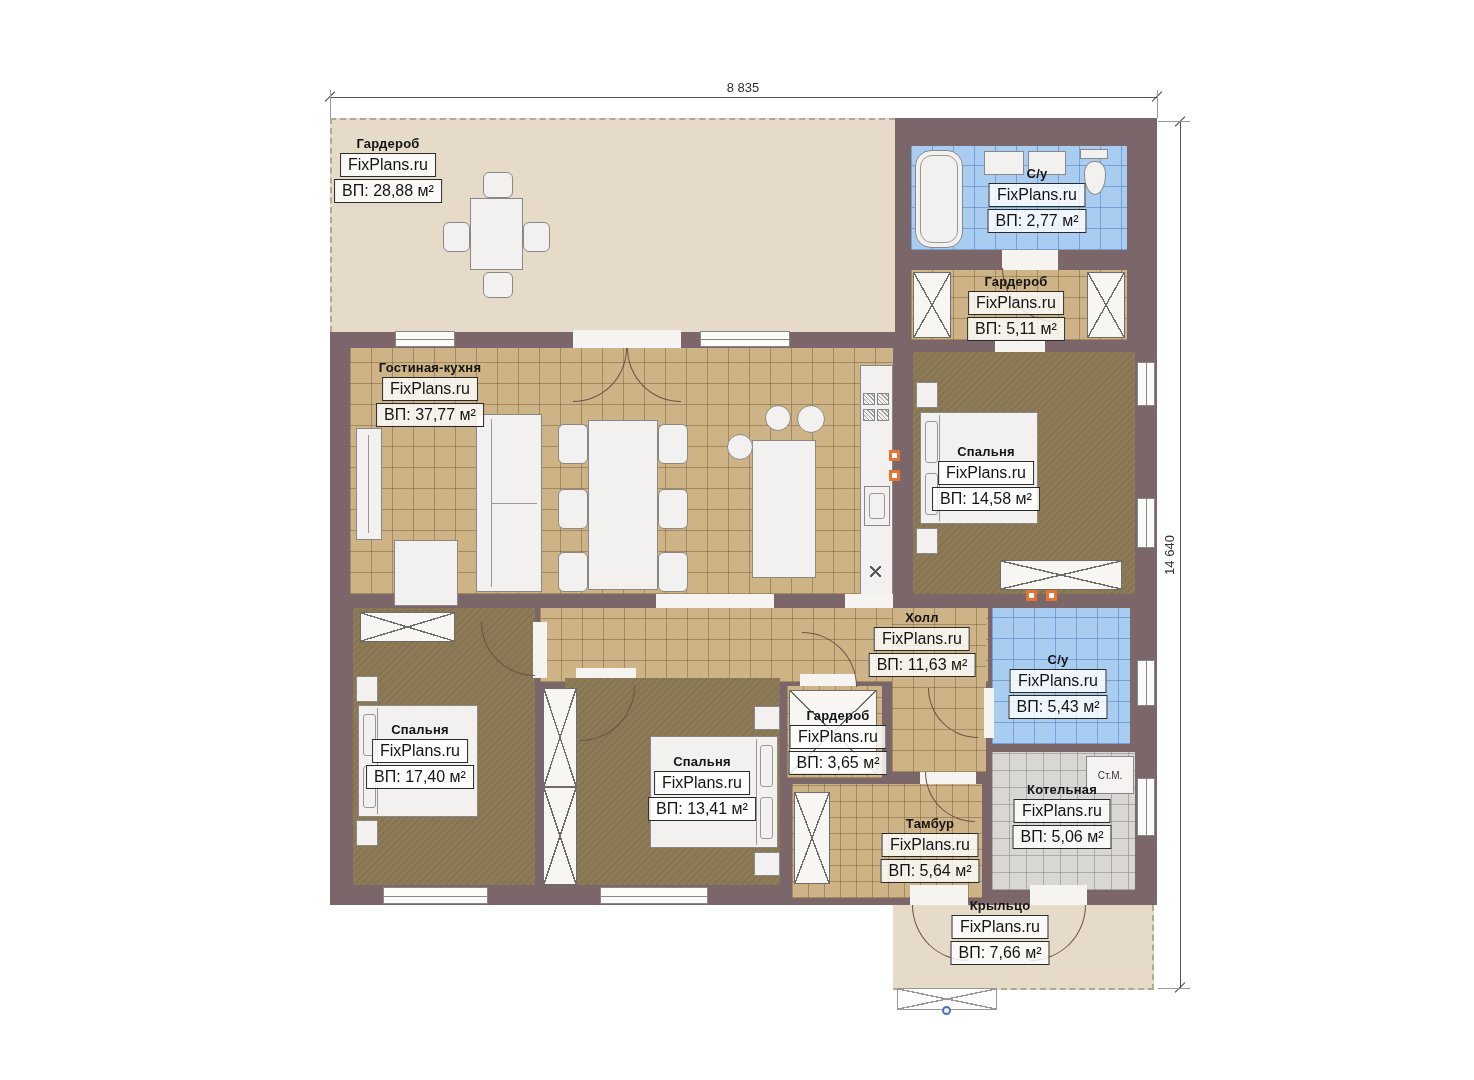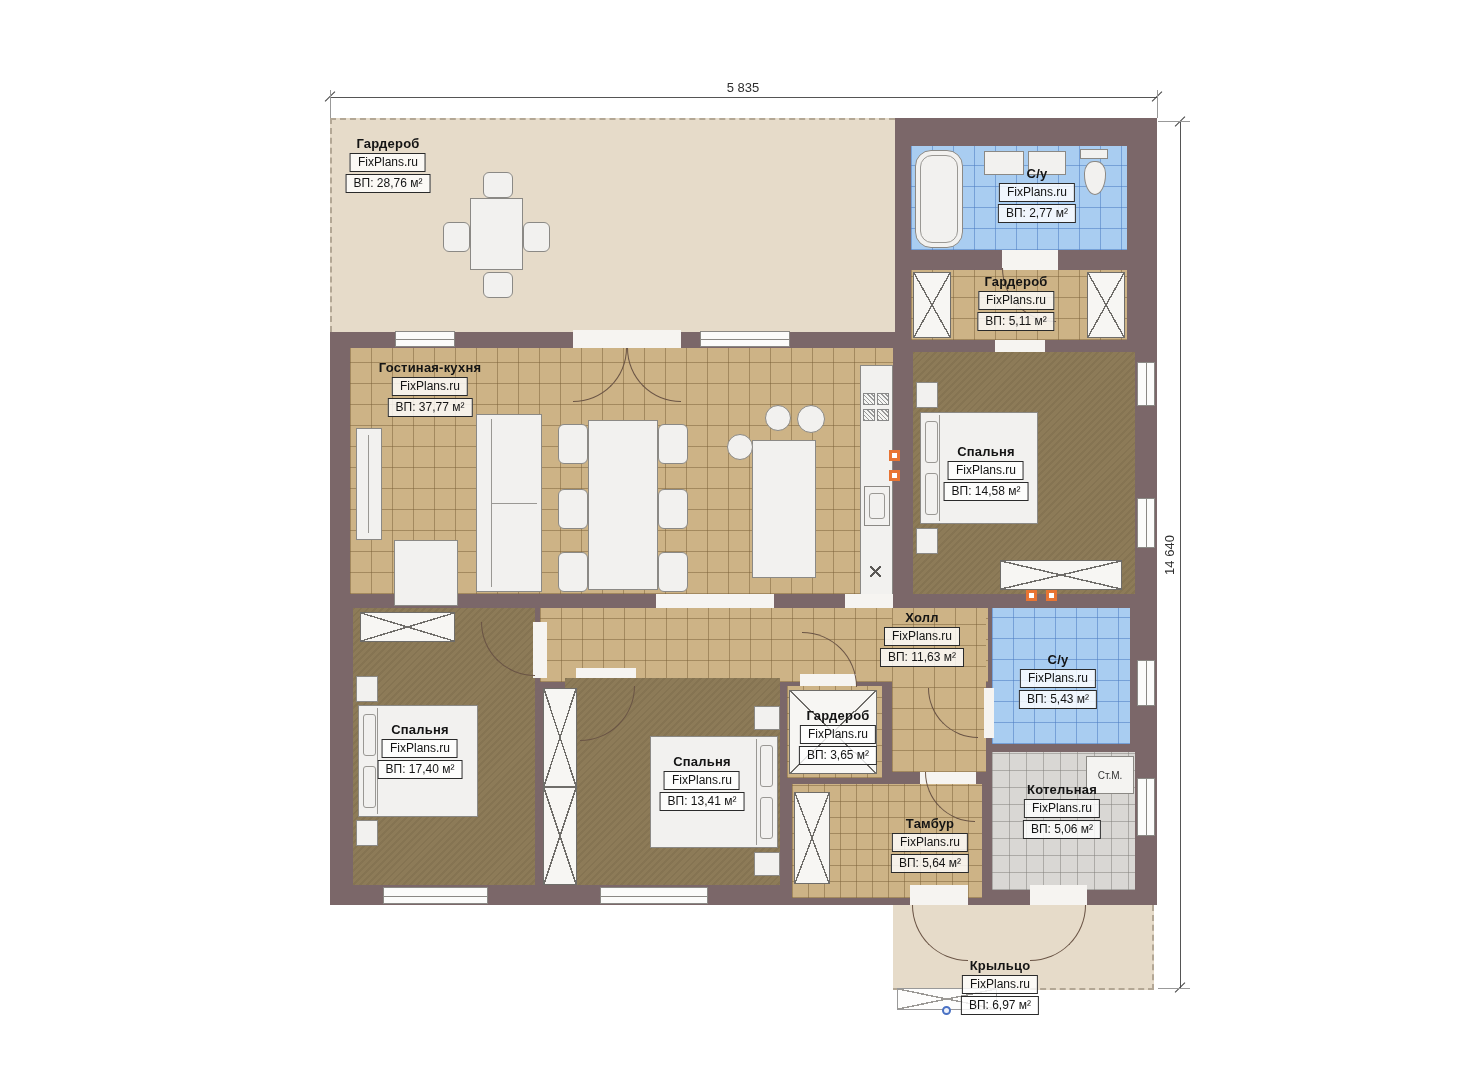--- a/index.html
+++ b/index.html
@@ -50,21 +50,21 @@
   .arc-bl{border-bottom-width:1.4px;border-left-width:1.4px;border-bottom-left-radius:100%;}
   
   .bathtub{border-radius:16px;}
   .bathtub::after{content:"";position:absolute;left:4px;top:4px;right:4px;bottom:4px;border:1px solid #9a9894;border-radius:12px;}
   .ksink::after{content:"";position:absolute;left:4px;top:6px;right:4px;bottom:6px;border:1px solid #9a9894;border-radius:3px;}
   .bowl{border-radius:45% 45% 50% 50% / 35% 35% 60% 60%;}
   .burner{position:absolute;width:12px;height:12px;background:#f5f5f3;border:1px solid #888;box-sizing:border-box;z-index:4;background-image:repeating-linear-gradient(45deg,#999 0 1px,transparent 1px 3px);}
   
   .rlabel{position:absolute;transform:translateX(-50%);display:flex;flex-direction:column;align-items:center;gap:2px;z-index:6;white-space:nowrap;}
   .rname{font-size:13px;font-weight:bold;color:#141414;letter-spacing:.2px;}
-  .rbox{font-size:12px;color:#141414;background:rgba(255,255,255,.82);border:1px solid #2a2a2a;padding:1px 7px;line-height:1.25;}
+  .rbox{font-size:16px;color:#141414;background:rgba(255,255,255,.82);border:1px solid #2a2a2a;padding:1px 7px;line-height:1.25;}
   .stm{position:absolute;background:#f4f3f1;border:1px solid #8a8884;z-index:4;display:flex;align-items:center;justify-content:center;font-size:10px;color:#333;box-sizing:border-box;}
   
   .omark{position:absolute;width:11px;height:11px;background:#fff;border:3px solid #e87433;box-sizing:border-box;z-index:6;}
   
   .dim-h{position:absolute;border-top:1px solid #555;height:0;z-index:6;}
   .dim-v{position:absolute;border-left:1px solid #555;width:0;z-index:6;}
   .ext{position:absolute;background:#999;z-index:6;}
   .tick{position:absolute;width:14px;border-top:1.6px solid #444;transform:rotate(-45deg);z-index:6;}
   .dimlabel{position:absolute;font-size:13px;color:#2e2e2e;z-index:6;white-space:nowrap;}
   .bluedot{position:absolute;width:9px;height:9px;border:2px solid #4a72c4;border-radius:50%;background:#eef2fb;box-sizing:border-box;z-index:6;}
@@ -209,21 +209,21 @@
   <div class="arc arc-br" style="left:1030px;top:905px;width:56px;height:56px;"></div>
 
   <div class="omark" style="left:889px;top:450px;"></div>
   <div class="omark" style="left:889px;top:470px;"></div>
   <div class="omark" style="left:1026px;top:590px;"></div>
   <div class="omark" style="left:1046px;top:590px;"></div>
 
   <div class="rlabel" style="left:388px;top:136px;">
     <div class="rname">Гардероб</div>
     <div class="rbox">FixPlans.ru</div>
-    <div class="rbox">ВП: 28,76 м²</div>
+    <div class="rbox">ВП: 28,88 м²</div>
   </div>
   <div class="rlabel" style="left:1037px;top:166px;">
     <div class="rname">С/у</div>
     <div class="rbox">FixPlans.ru</div>
     <div class="rbox">ВП: 2,77 м²</div>
   </div>
   <div class="rlabel" style="left:1016px;top:274px;">
     <div class="rname">Гардероб</div>
     <div class="rbox">FixPlans.ru</div>
     <div class="rbox">ВП: 5,11 м²</div>
@@ -266,32 +266,32 @@
   <div class="rlabel" style="left:930px;top:816px;">
     <div class="rname">Тамбур</div>
     <div class="rbox">FixPlans.ru</div>
     <div class="rbox">ВП: 5,64 м²</div>
   </div>
   <div class="rlabel" style="left:1062px;top:782px;">
     <div class="rname">Котельная</div>
     <div class="rbox">FixPlans.ru</div>
     <div class="rbox">ВП: 5,06 м²</div>
   </div>
-  <div class="rlabel" style="left:1000px;top:958px;">
+  <div class="rlabel" style="left:1000px;top:898px;">
     <div class="rname">Крыльцо</div>
     <div class="rbox">FixPlans.ru</div>
-    <div class="rbox">ВП: 6,97 м²</div>
+    <div class="rbox">ВП: 7,66 м²</div>
   </div>
 
   <div class="dim-h" style="left:330px;top:97px;width:827px;"></div>
   <div class="tick" style="left:323px;top:96px;"></div>
   <div class="tick" style="left:1150px;top:96px;"></div>
   <div class="ext" style="left:330px;top:90px;width:1px;height:28px;"></div>
   <div class="ext" style="left:1157px;top:90px;width:1px;height:28px;"></div>
-  <div class="dimlabel" style="left:743px;top:80px;transform:translateX(-50%);">5 835</div>
+  <div class="dimlabel" style="left:743px;top:80px;transform:translateX(-50%);">8 835</div>
 
   <div class="dim-v" style="left:1180px;top:122px;height:866px;"></div>
   <div class="tick" style="left:1173px;top:121px;"></div>
   <div class="tick" style="left:1173px;top:987px;"></div>
   <div class="ext" style="left:1158px;top:121px;width:32px;height:1px;"></div>
   <div class="ext" style="left:1158px;top:988px;width:32px;height:1px;"></div>
   <div class="dimlabel" style="left:1169px;top:555px;transform:translate(-50%,-50%) rotate(-90deg);">14 640</div>
 
 </div>
 

